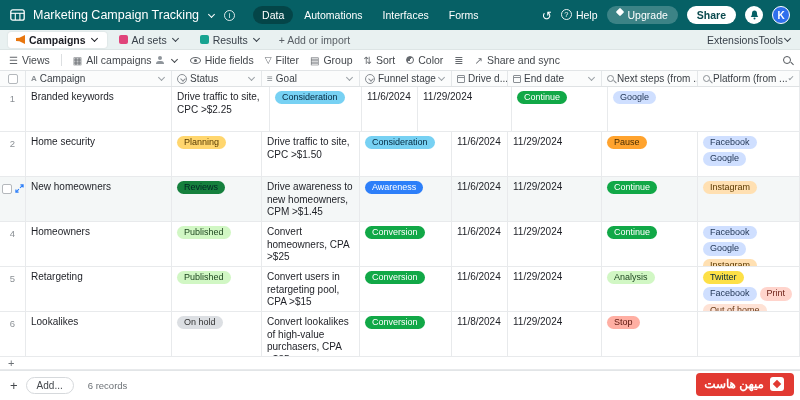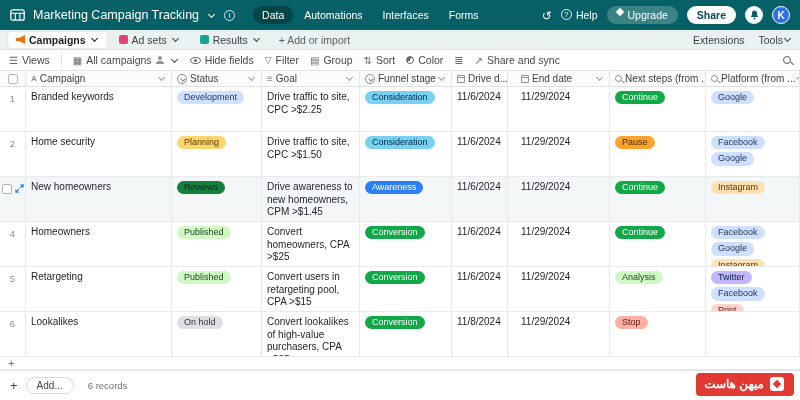--- a/index.html
+++ b/index.html
@@ -30,21 +30,21 @@
 
   
   .tabsbar { height:20px; background:#e9f1f1; display:flex; align-items:center; padding:0 8px; gap:4px; border-bottom:1px solid #dde5e5; }
   .vtab { display:flex; align-items:center; gap:4px; font-size:10.5px; color:#39414a; padding:2px 8px; border-radius:3px; }
   .vtab.active { background:#fff; font-weight:bold; color:#1d1f25; box-shadow:0 0 2px rgba(0,0,0,.12); }
   .tabicon { display:inline-block; }
   .megaphone-icon { width:9px; height:9px; background:#e8760e; clip-path:polygon(0 33%, 38% 30%, 100% 0, 100% 100%, 38% 70%, 0 67%); }
   .adsets-icon { width:9px; height:9px; border-radius:2px; background:#e0447a; }
   .results-icon { width:9px; height:9px; border-radius:2px; background:#18a391; }
   .add-import { font-size:10.5px; color:#5a6066; margin-left:6px; }
-  .tabs-right { margin-left:auto; display:flex; align-items:flex-start; gap:14px; font-size:10.5px; color:#39414a; }
+  .tabs-right { margin-left:auto; display:flex; align-items:flex-start; gap:0; font-size:10.5px; color:#39414a; }
 
   
   .toolbar { height:21px; background:#fff; border-bottom:1px solid #e2e5e7; display:flex; align-items:center; padding:0 9px; gap:11px; font-size:10.5px; color:#44484d; }
   .tb-item { display:flex; align-items:center; gap:4px; white-space:nowrap; }
   .tb-divider { width:1px; height:12px; background:#dcdfe1; }
   .views-icon::before { content:"☰"; font-size:10px; }
   .gridview-icon { color:#2d7ff9; }
   .gridview-icon::before { content:"▦"; font-size:10px; }
   .people-icon { position:relative; width:10px; height:8px; }
   .people-icon::before { content:""; position:absolute; left:2px; top:0; width:4px; height:4px; border-radius:50%; background:#8f959b; }
@@ -76,21 +76,21 @@
   .date-icon::before { content:""; position:absolute; left:0; right:0; top:1.5px; height:1px; background:#8a8f94; }
   .lookup-icon { position:relative; width:7px; height:7px; border:1.2px solid #8a8f94; border-radius:50%; }
   .lookup-icon::after { content:""; position:absolute; width:3.5px; height:1.2px; background:#8a8f94; transform:rotate(45deg); right:-3px; bottom:-1px; }
 
   .w-num { width:26px; min-width:26px; }
   .w-campaign { width:146px; min-width:146px; }
   .w-status { width:90px; min-width:90px; }
   .w-goal { width:98px; min-width:98px; }
   .w-funnel { width:92px; min-width:92px; }
   .w-start { width:56px; min-width:56px; }
-  .w-end { width:94px; min-width:94px;margin-left:8px; }
+  .w-end { width:94px; min-width:94px; }
   .w-next { width:96px; min-width:96px; }
   .w-platform { flex:1; }
 
   .grid-row { display:flex; height:45px; border-bottom:1px solid #e8eaec; background:#fff; }
   .grid-row.hover { background:#f4f7f7; }
   .cell { padding:4px 5px; border-right:1px solid #e8eaec; font-size:10px; color:#1d1f25; overflow:hidden; line-height:1.25; }
   .cell-num { display:flex; align-items:flex-start; justify-content:center; gap:3px; padding-top:6px; color:#8b9095; font-size:9.5px; }
   .campaign-text { font-size:10px; }
   .badge { display:inline-block; border-radius:9px; padding:1px 7px; font-size:9px; white-space:nowrap; max-width:100%; overflow:hidden; text-overflow:ellipsis; }
   .platform-cell { display:flex; flex-wrap:wrap; gap:3px; align-content:flex-start; }
@@ -273,21 +273,20 @@
         <div class="hcell w-platform">
           <span class="hico lookup-icon"></span>
           <span>Platform (from ...</span>
           <span class="chev hchev"></span>
         </div>
       </div>
     <div id="grid-body">
         <div class="grid-row">
           <div class="cell cell-num w-num">1</div>
           <div class="cell w-campaign"><span class="campaign-text">Branded keywords</span></div>
-          <div class="cell w-status"><span class="badge" style="background: rgb(207, 223, 255); color: rgb(31, 51, 82);">Development</span></div>
           <div class="cell w-goal">Drive traffic to site, CPC &gt;$2.25</div>
           <div class="cell w-funnel"><span class="badge" style="background: rgb(119, 209, 243); color: rgb(4, 40, 63);">Consideration</span></div>
           <div class="cell w-start">11/6/2024</div>
           <div class="cell w-end">11/29/2024</div>
           <div class="cell w-next"><span class="badge" style="background: rgb(17, 168, 71); color: rgb(255, 255, 255);">Continue</span></div>
           <div class="cell w-platform platform-cell">
             <span class="badge" style="background: rgb(207, 223, 255); color: rgb(31, 51, 82);">Google</span>
           </div>
         </div>
         <div class="grid-row">
@@ -342,21 +341,21 @@
         <div class="grid-row">
           <div class="cell cell-num w-num">5</div>
           <div class="cell w-campaign"><span class="campaign-text">Retargeting</span></div>
           <div class="cell w-status"><span class="badge" style="background: rgb(209, 247, 196); color: rgb(30, 70, 32);">Published</span></div>
           <div class="cell w-goal">Convert users in retargeting pool, CPA &gt;$15</div>
           <div class="cell w-funnel"><span class="badge" style="background: rgb(17, 168, 71); color: rgb(255, 255, 255);">Conversion</span></div>
           <div class="cell w-start">11/6/2024</div>
           <div class="cell w-end">11/29/2024</div>
           <div class="cell w-next"><span class="badge" style="background: rgb(209, 247, 196); color: rgb(30, 70, 32);">Analysis</span></div>
           <div class="cell w-platform platform-cell">
-            <span class="badge" style="background: #c4b5fd; color: rgb(4, 40, 63);">Twitter</span>
+            <span class="badge" style="background: #fde047; color: rgb(4, 40, 63);">Twitter</span>
             <span class="badge" style="background: rgb(207, 223, 255); color: rgb(31, 51, 82);">Facebook</span>
             <span class="badge" style="background: rgb(255, 212, 204); color: rgb(107, 29, 20);">Print</span>
             <span class="badge" style="background: rgb(254, 226, 213); color: rgb(107, 58, 22);">Out of home</span>
           </div>
         </div>
         <div class="grid-row">
           <div class="cell cell-num w-num">6</div>
           <div class="cell w-campaign"><span class="campaign-text">Lookalikes</span></div>
           <div class="cell w-status"><span class="badge" style="background: rgb(220, 223, 227); color: rgb(51, 51, 51);">On hold</span></div>
           <div class="cell w-goal">Convert lookalikes of high-value purchasers, CPA &gt;$35</div>

